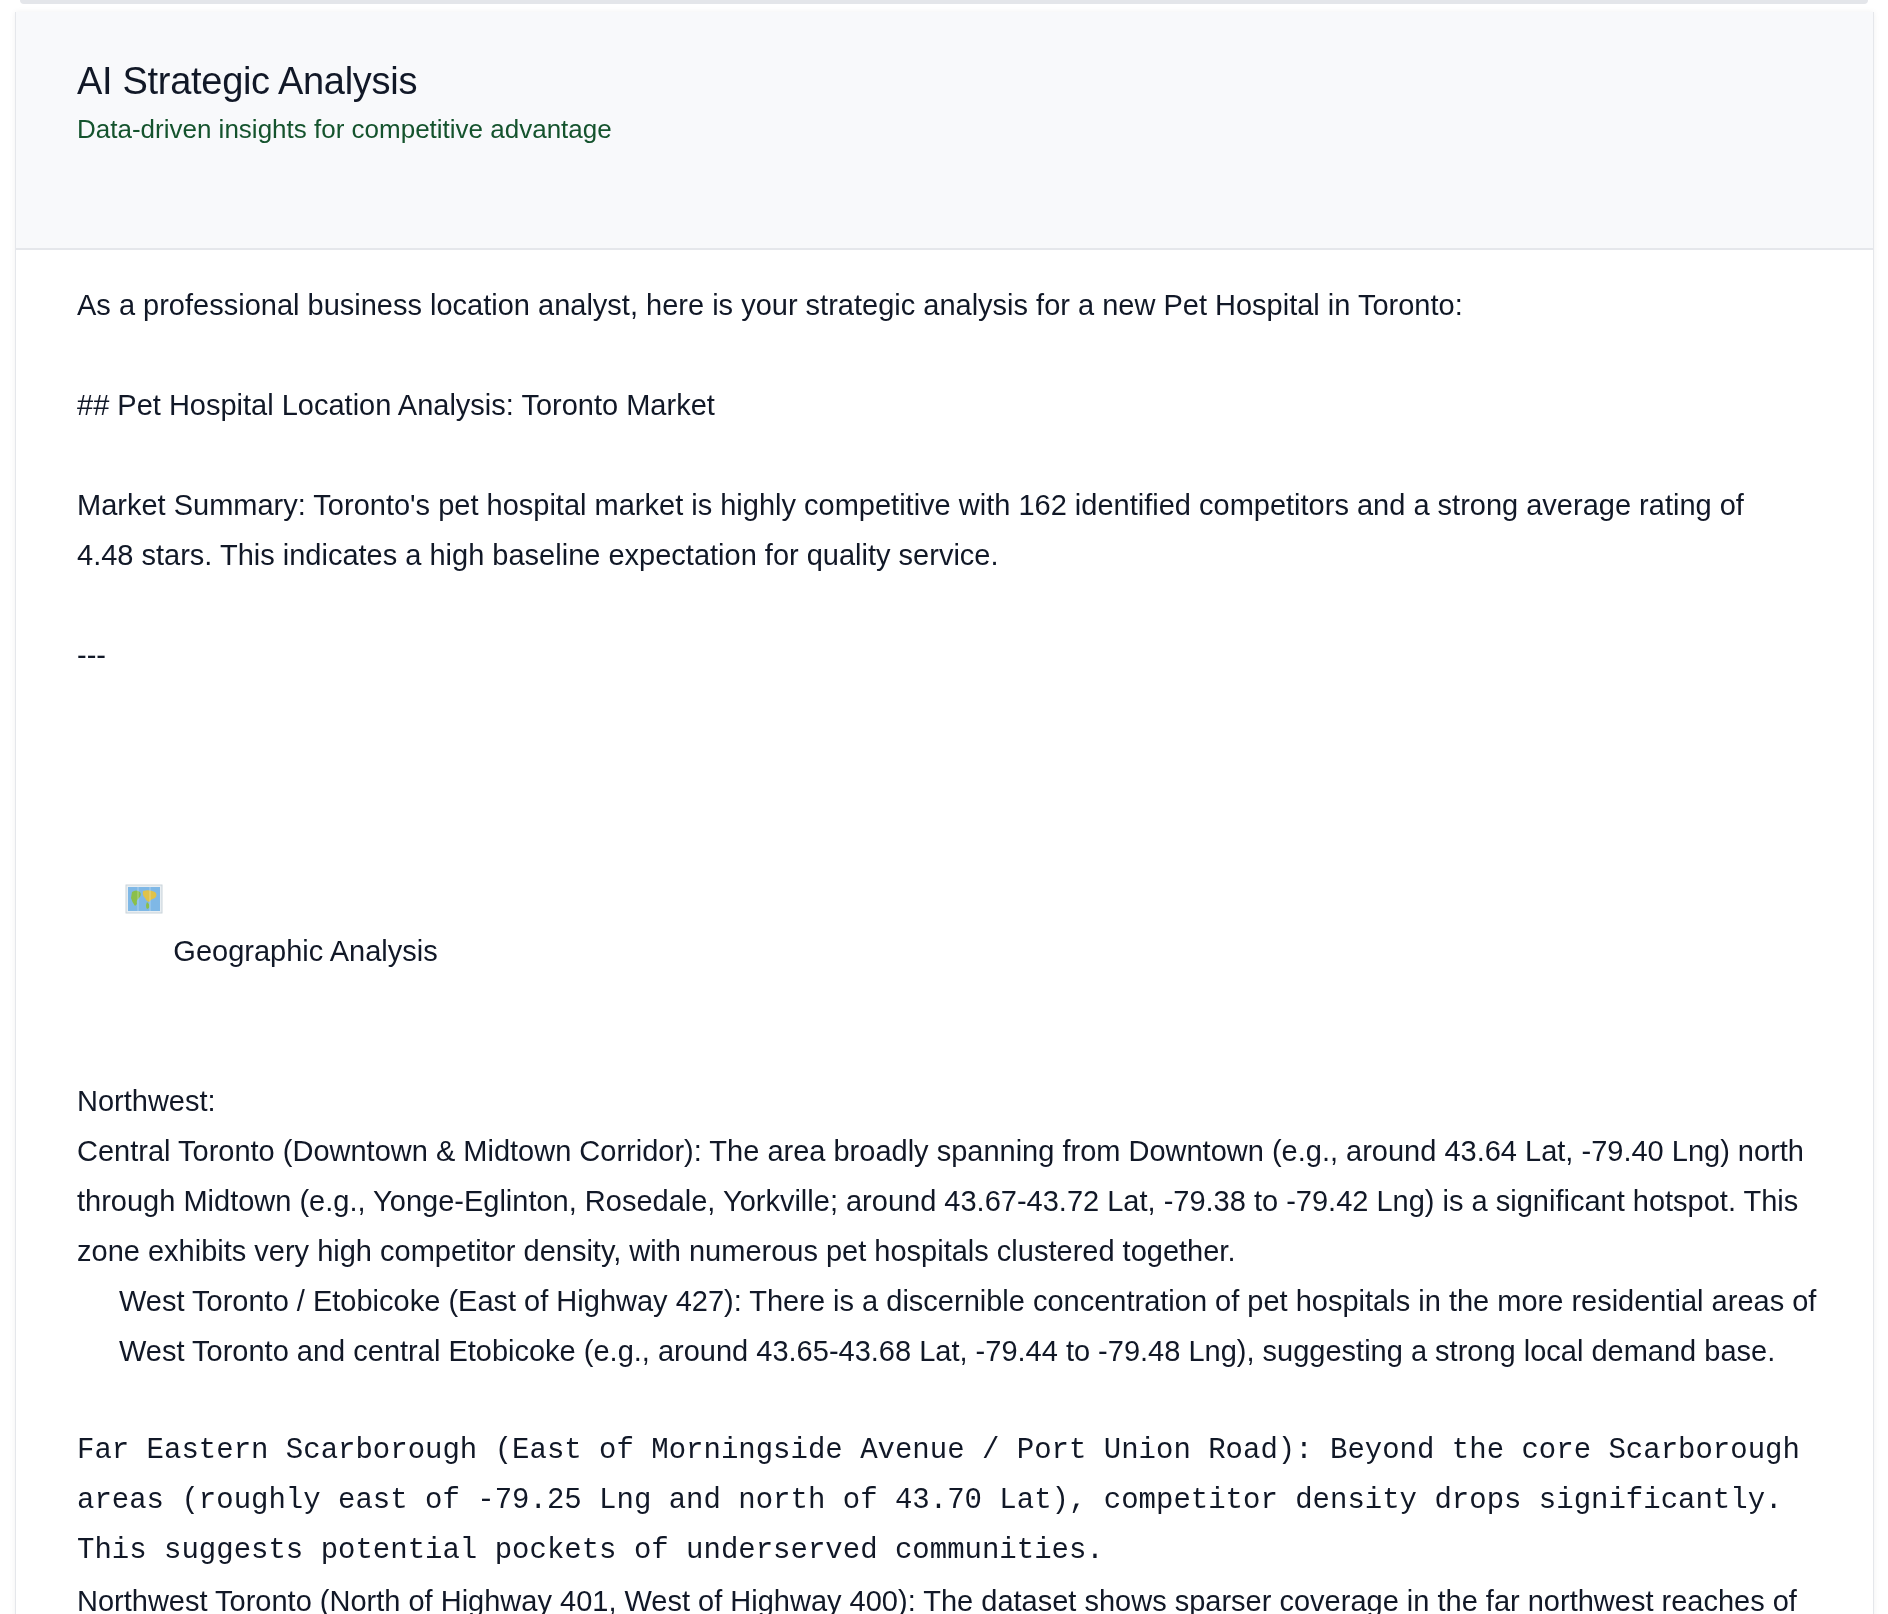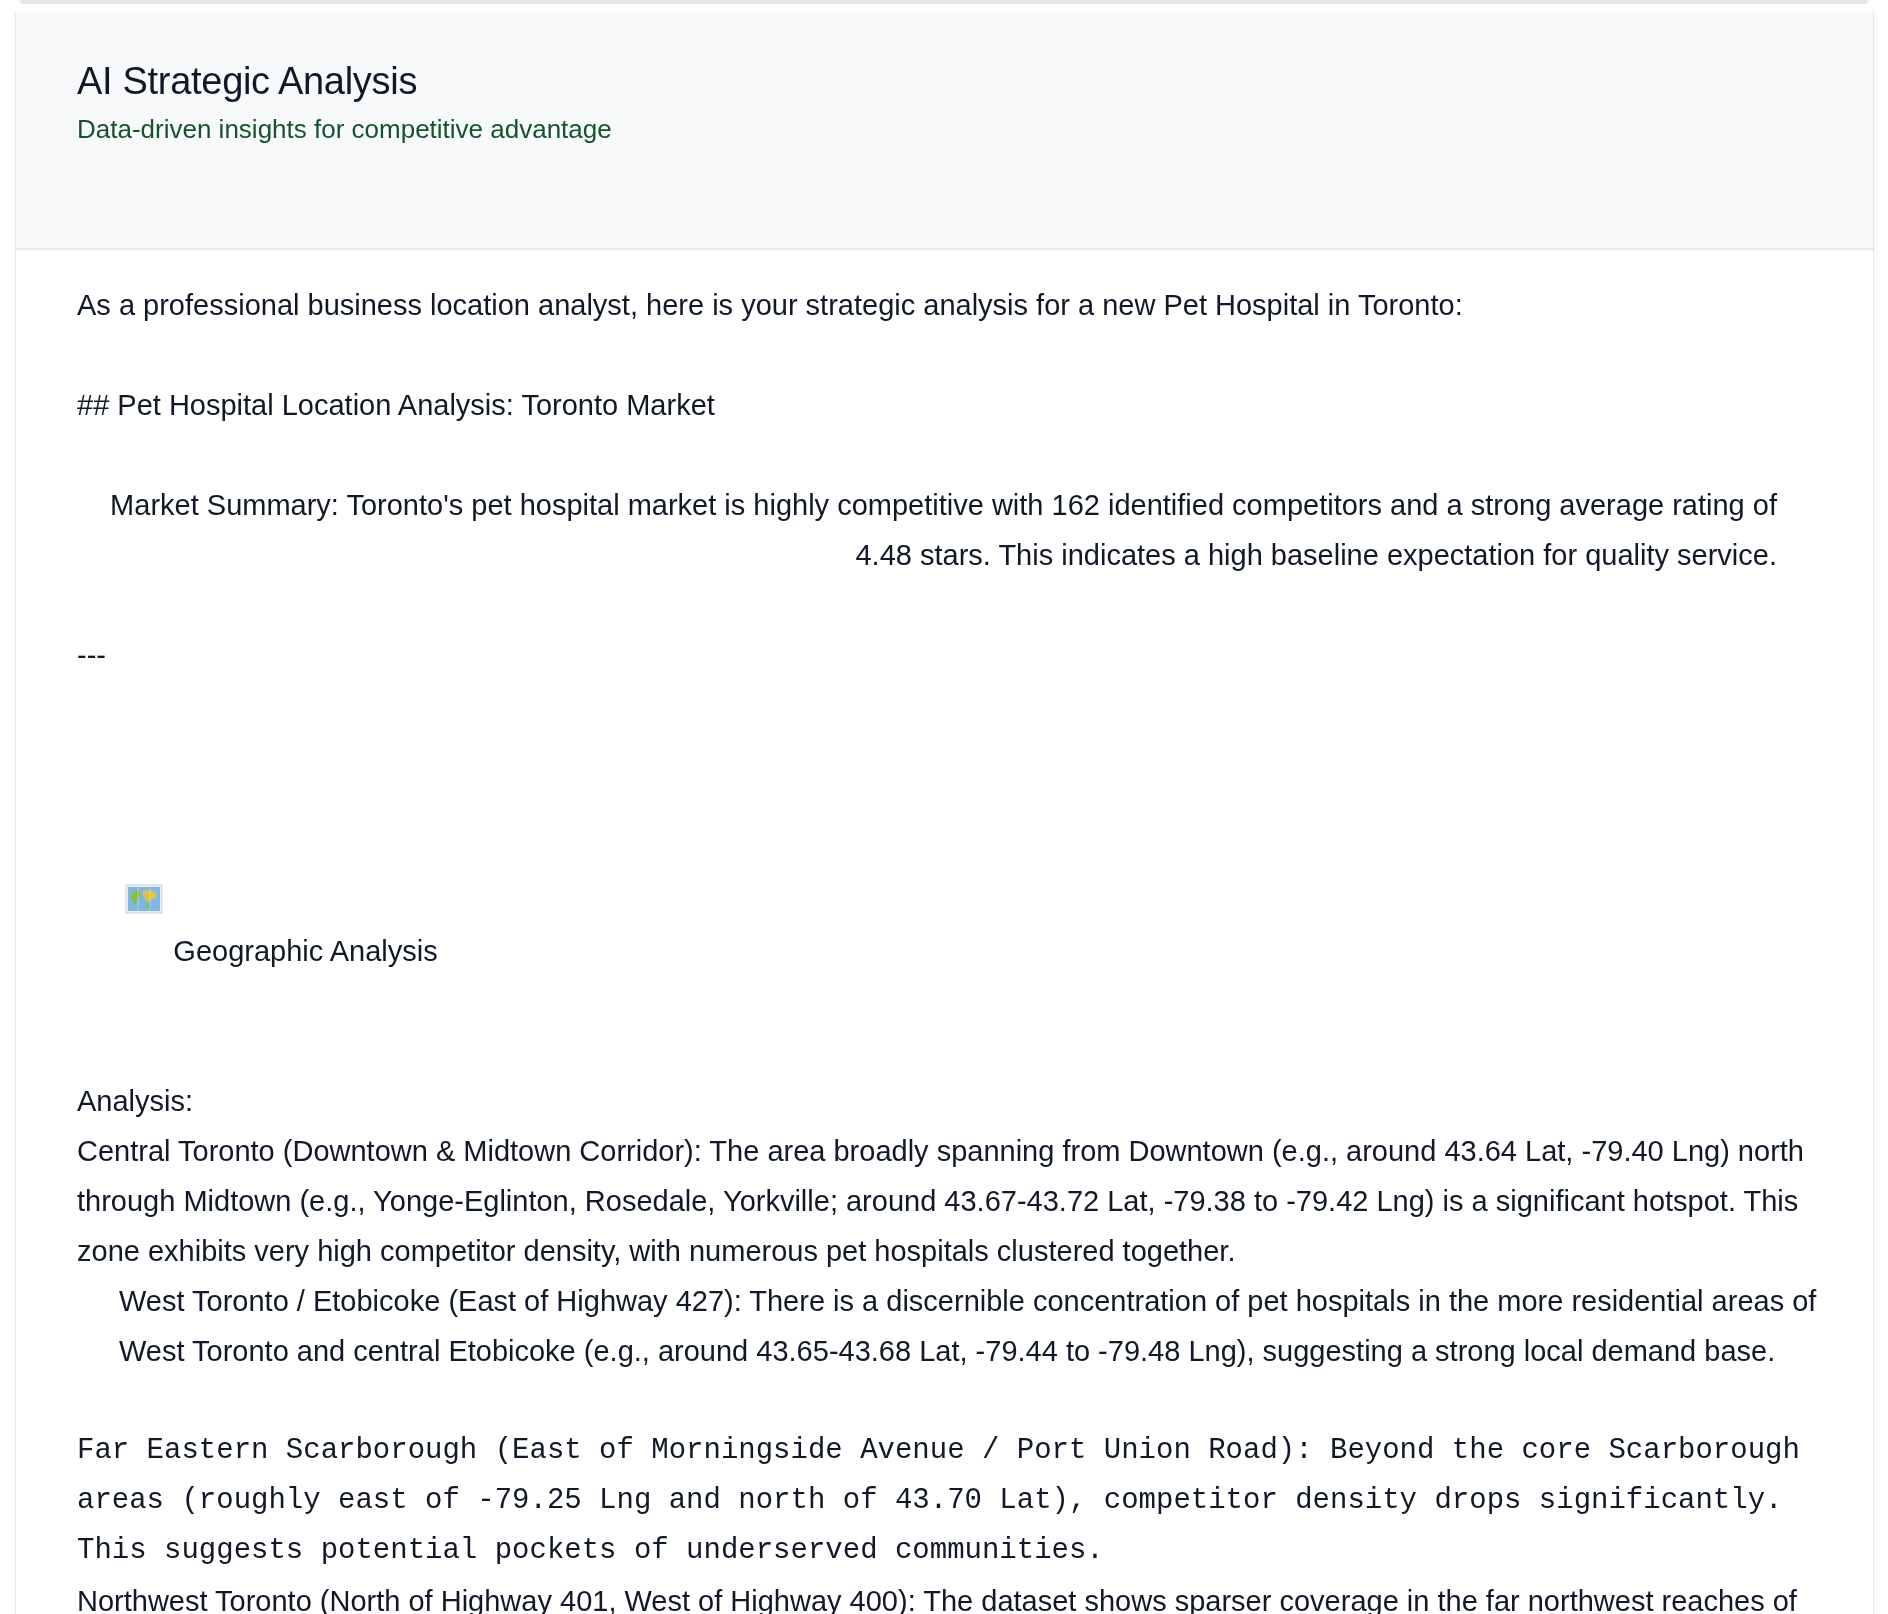--- a/index.html
+++ b/index.html
@@ -82,42 +82,42 @@
     <p class="subtitle">Data-driven insights for competitive advantage</p>
   </div>
 
   <div class="card-body">
     <p>As a professional business location analyst, here is your strategic analysis for a new Pet Hospital in Toronto:</p>
     <div class="blank"></div>
 
     <p>## Pet Hospital Location Analysis: Toronto Market</p>
     <div class="blank"></div>
 
-    <p style="width: 1700px; text-align: right;">Market Summary: Toronto's pet hospital market is highly competitive with 162 identified competitors and a strong average rating of 4.48 stars. This indicates a high baseline expectation for quality service.</p>
+    <p style="width: 1700px;">Market Summary: Toronto's pet hospital market is highly competitive with 162 identified competitors and a strong average rating of 4.48 stars. This indicates a high baseline expectation for quality service.</p>
     <div class="blank"></div>
 
     <p>---</p>
     <div class="blank"></div>
 
     <p>
       <span class="emoji-icon">
         <svg width="38" height="32" viewBox="0 0 38 32">
           <rect x="1" y="2" width="36" height="28" fill="#e8eef2" stroke="#c9d3da" stroke-width="1"></rect>
           <rect x="3" y="4" width="32" height="24" fill="#7fb8e6"></rect>
           <path d="M7 9 q4 -3 8 0 q2 3 -1 6 q-3 2 -2 6 l-2 2 q-3 -4 -4 -8 z" fill="#8bbf4a"></path>
           <path d="M18 8 q6 -2 12 1 q3 3 0 6 q-4 1 -6 4 q-3 -1 -4 -4 q-3 -3 -2 -7 z" fill="#e0c24a"></path>
           <path d="M22 19 q3 2 2 6 l-2 1 q-2 -3 0 -7 z" fill="#8bbf4a"></path>
           <line x1="13" y1="4" x2="13" y2="28" stroke="#ffffff" stroke-opacity="0.35" stroke-width="1"></line>
           <line x1="25" y1="4" x2="25" y2="28" stroke="#ffffff" stroke-opacity="0.35" stroke-width="1"></line>
         </svg>
       </span><span>Geographic Analysis</span>
     </p>
     <div class="blank"></div>
 
-    <p>Analysis:</p>
+    <p>Northwest:</p>
     <p style="width: 1730px;">Central Toronto (Downtown &amp; Midtown Corridor): The area broadly spanning from Downtown (e.g., around 43.64 Lat, -79.40 Lng) north through Midtown (e.g., Yonge-Eglinton, Rosedale, Yorkville; around 43.67-43.72 Lat, -79.38 to -79.42 Lng) is a significant hotspot. This zone exhibits very high competitor density, with numerous pet hospitals clustered together.</p>
     <p style="width: 1730px; margin-left: 42px;">West Toronto / Etobicoke (East of Highway 427): There is a discernible concentration of pet hospitals in the more residential areas of West Toronto and central Etobicoke (e.g., around 43.65-43.68 Lat, -79.44 to -79.48 Lng), suggesting a strong local demand base.</p>
     <div class="blank"></div>
 
     <p style="width: 1760px; font-family: Liberation Mono, monospace;">Far Eastern Scarborough (East of Morningside Avenue / Port Union Road): Beyond the core Scarborough areas (roughly east of -79.25 Lng and north of 43.70 Lat), competitor density drops significantly. This suggests potential pockets of underserved communities.</p>
     <p style="width: 1730px;">Northwest Toronto (North of Highway 401, West of Highway 400): The dataset shows sparser coverage in the far northwest reaches of Toronto, indicating areas with potentially fewer immediate competitor options.</p>
   </div>
 </div>
 
 </body></html>

